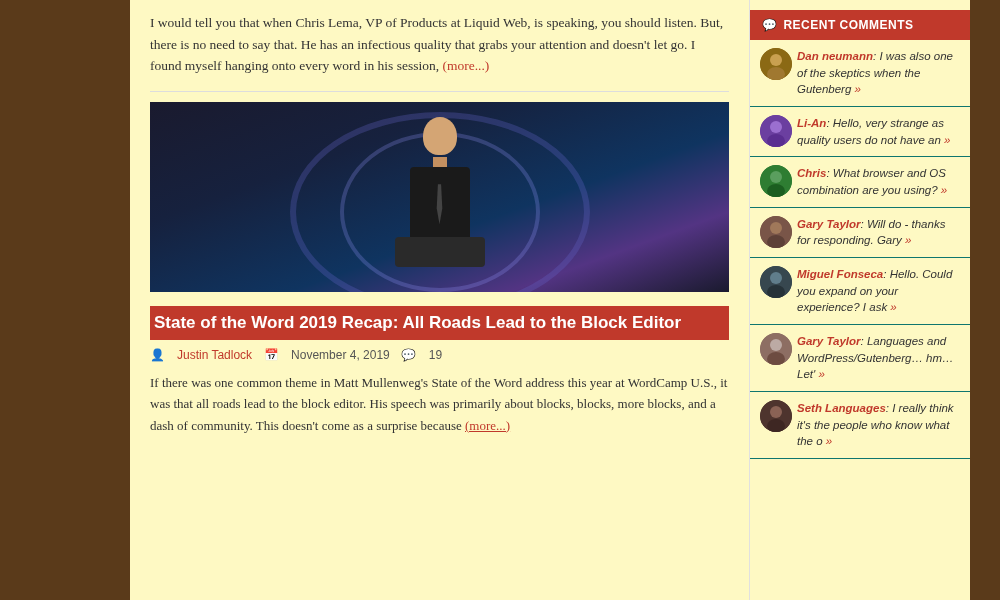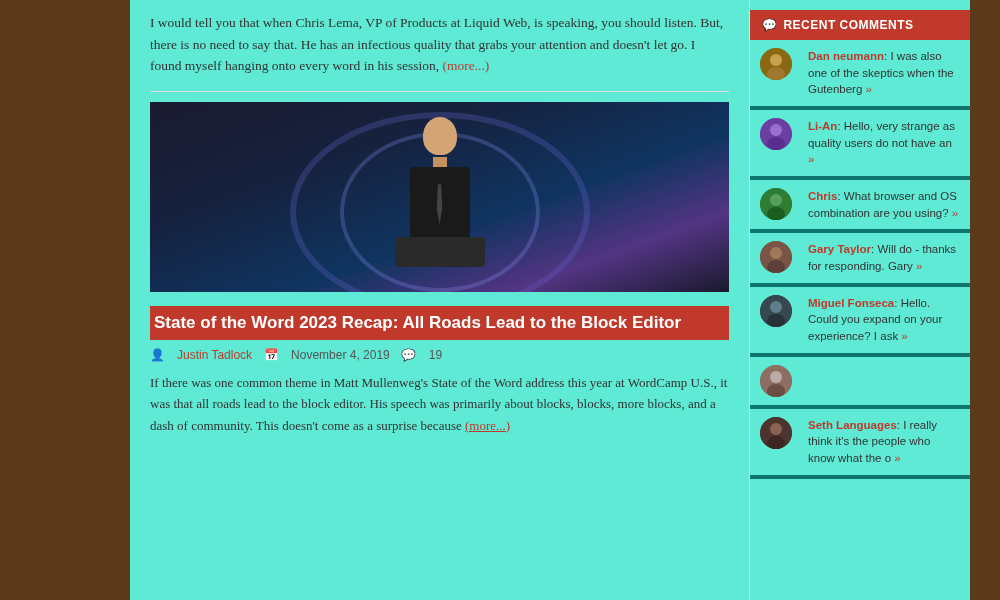--- a/index.html
+++ b/index.html
@@ -44,21 +44,21 @@
     }
 
     .right-wood {
       width: 30px;
       background: #5a3a1a;
       flex-shrink: 0;
     }
 
     .main-content {
       flex: 1;
-      background: #5eead4;
+      background: #fef9c3;
       overflow: hidden;
       display: flex;
     }
 
     .article-col {
       flex: 1;
       padding: 12px 20px;
       overflow: hidden;
       border-right: 1px solid #e0e0e0;
     }
@@ -225,24 +225,25 @@
       letter-spacing: 0.5px;
       margin-bottom: 0;
     }
 
     .comment-list {
       padding: 0;
     }
 
     .comment-item {
       display: flex;
-      gap: 16px;
+      gap: 5px;
       padding: 8px 10px;
-      border-bottom: 4px solid #0f766e;
+      border-bottom: 1px solid #0f766e;
       align-items: flex-start;
+      font-style: italic;
     }
 
     .comment-avatar {
       width: 32px;
       height: 32px;
       border-radius: 50%;
       flex-shrink: 0;
       overflow: hidden;
       display: flex;
       align-items: center;
@@ -302,21 +303,21 @@
       <div class="speaker-figure">
         <div class="speaker-head"></div>
         <div class="speaker-neck"></div>
         <div class="speaker-body">
           <div class="speaker-tie"></div>
         </div>
         <div class="podium"></div>
       </div>
     </div>
 
-    <a href="#" class="article-title">State of the Word 2023 Recap: All Roads Lead to the Block Editor</a>
+    <a href="#" class="article-title">State of the Word 2019 Recap: All Roads Lead to the Block Editor</a>
 
     <div class="article-meta">
       <span>👤</span>
       <a href="#" class="meta-author">Justin Tadlock</a>
       <span>📅</span>
       <span>November 4, 2019</span>
       <span>💬</span>
       <span>19</span>
     </div>
 
@@ -403,20 +404,23 @@
         </div>
 
         <div class="comment-item">
           <div class="comment-avatar avatar-gary2">
             <svg width="32" height="32" viewBox="0 0 32 32">
               <rect width="32" height="32" rx="16" fill="#8D6E63"></rect>
               <circle cx="16" cy="12" r="6" fill="#bcaaa4"></circle>
               <ellipse cx="16" cy="26" rx="9" ry="7" fill="#6d4c41"></ellipse>
             </svg>
           </div>
+          <div class="comment-text">
+            <span class="comment-author">Gary Taylor</span><span>: Languages and WordPress/Gutenberg… hm… Let'</span> <a href="#" class="comment-link">»</a>
+          </div>
         </div>
 
         <div class="comment-item">
           <div class="comment-avatar avatar-seth">
             <svg width="32" height="32" viewBox="0 0 32 32">
               <rect width="32" height="32" rx="16" fill="#4E342E"></rect>
               <circle cx="16" cy="12" r="6" fill="#8a6255"></circle>
               <ellipse cx="16" cy="26" rx="9" ry="7" fill="#3e2723"></ellipse>
             </svg>
           </div>

